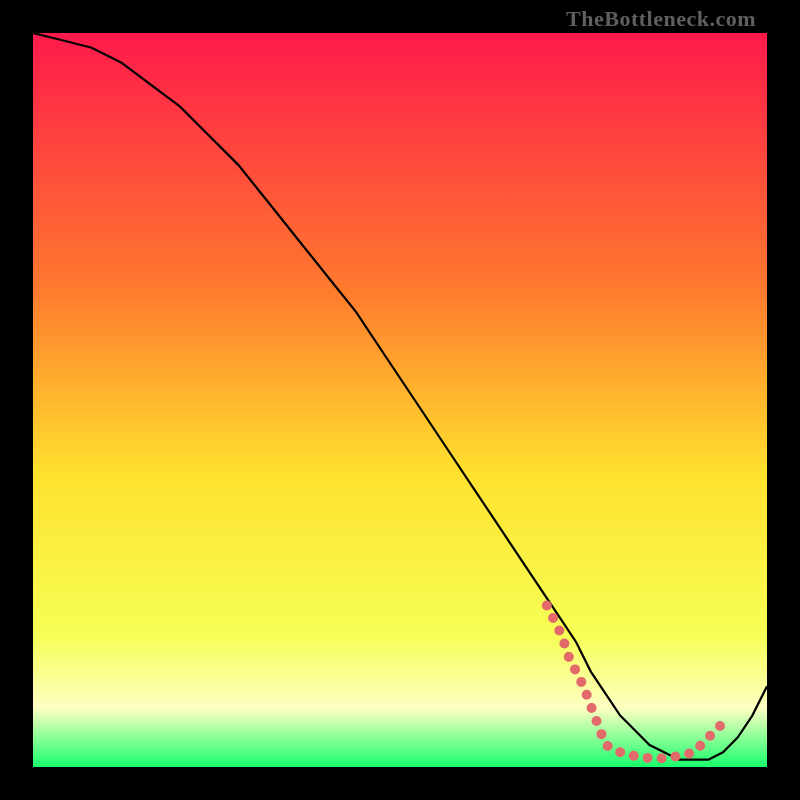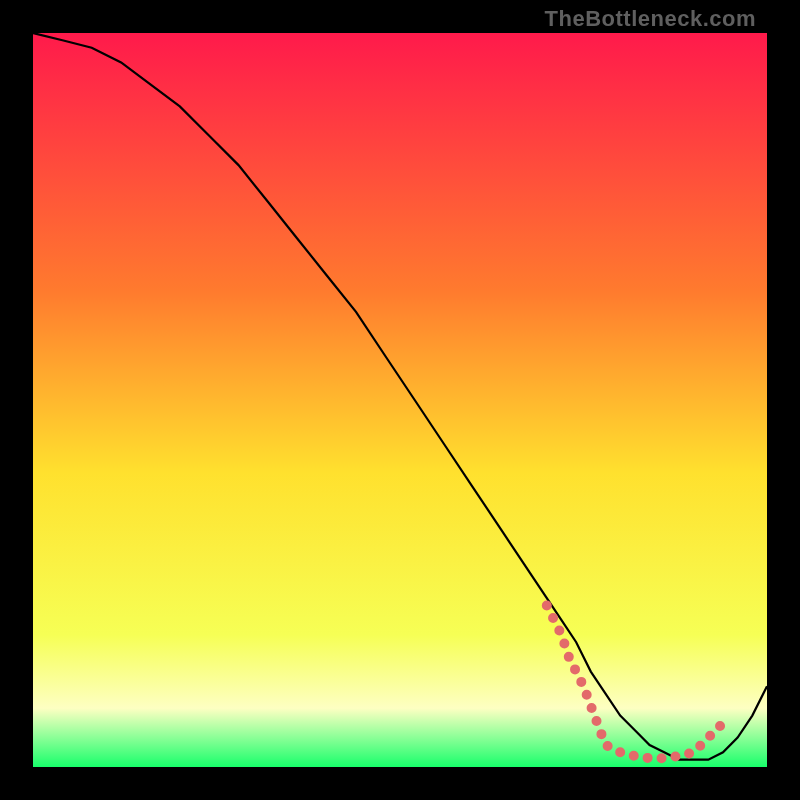--- a/index.html
+++ b/index.html
@@ -9,20 +9,21 @@
     height: 800px;
     background: #000;
     overflow: hidden;
     font-family: Arial, Helvetica, sans-serif;
   }
   .frame {
     position: relative;
     width: 768px;
     height: 800px;
     background: #000;
+    font-family: Liberation Serif, serif;
   }
   .watermark {
     position: absolute;
     top: 6px;
     right: 12px;
     color: #5f5f5f;
     font-size: 22px;
     font-weight: 600;
     letter-spacing: 0.5px;
     z-index: 30;

